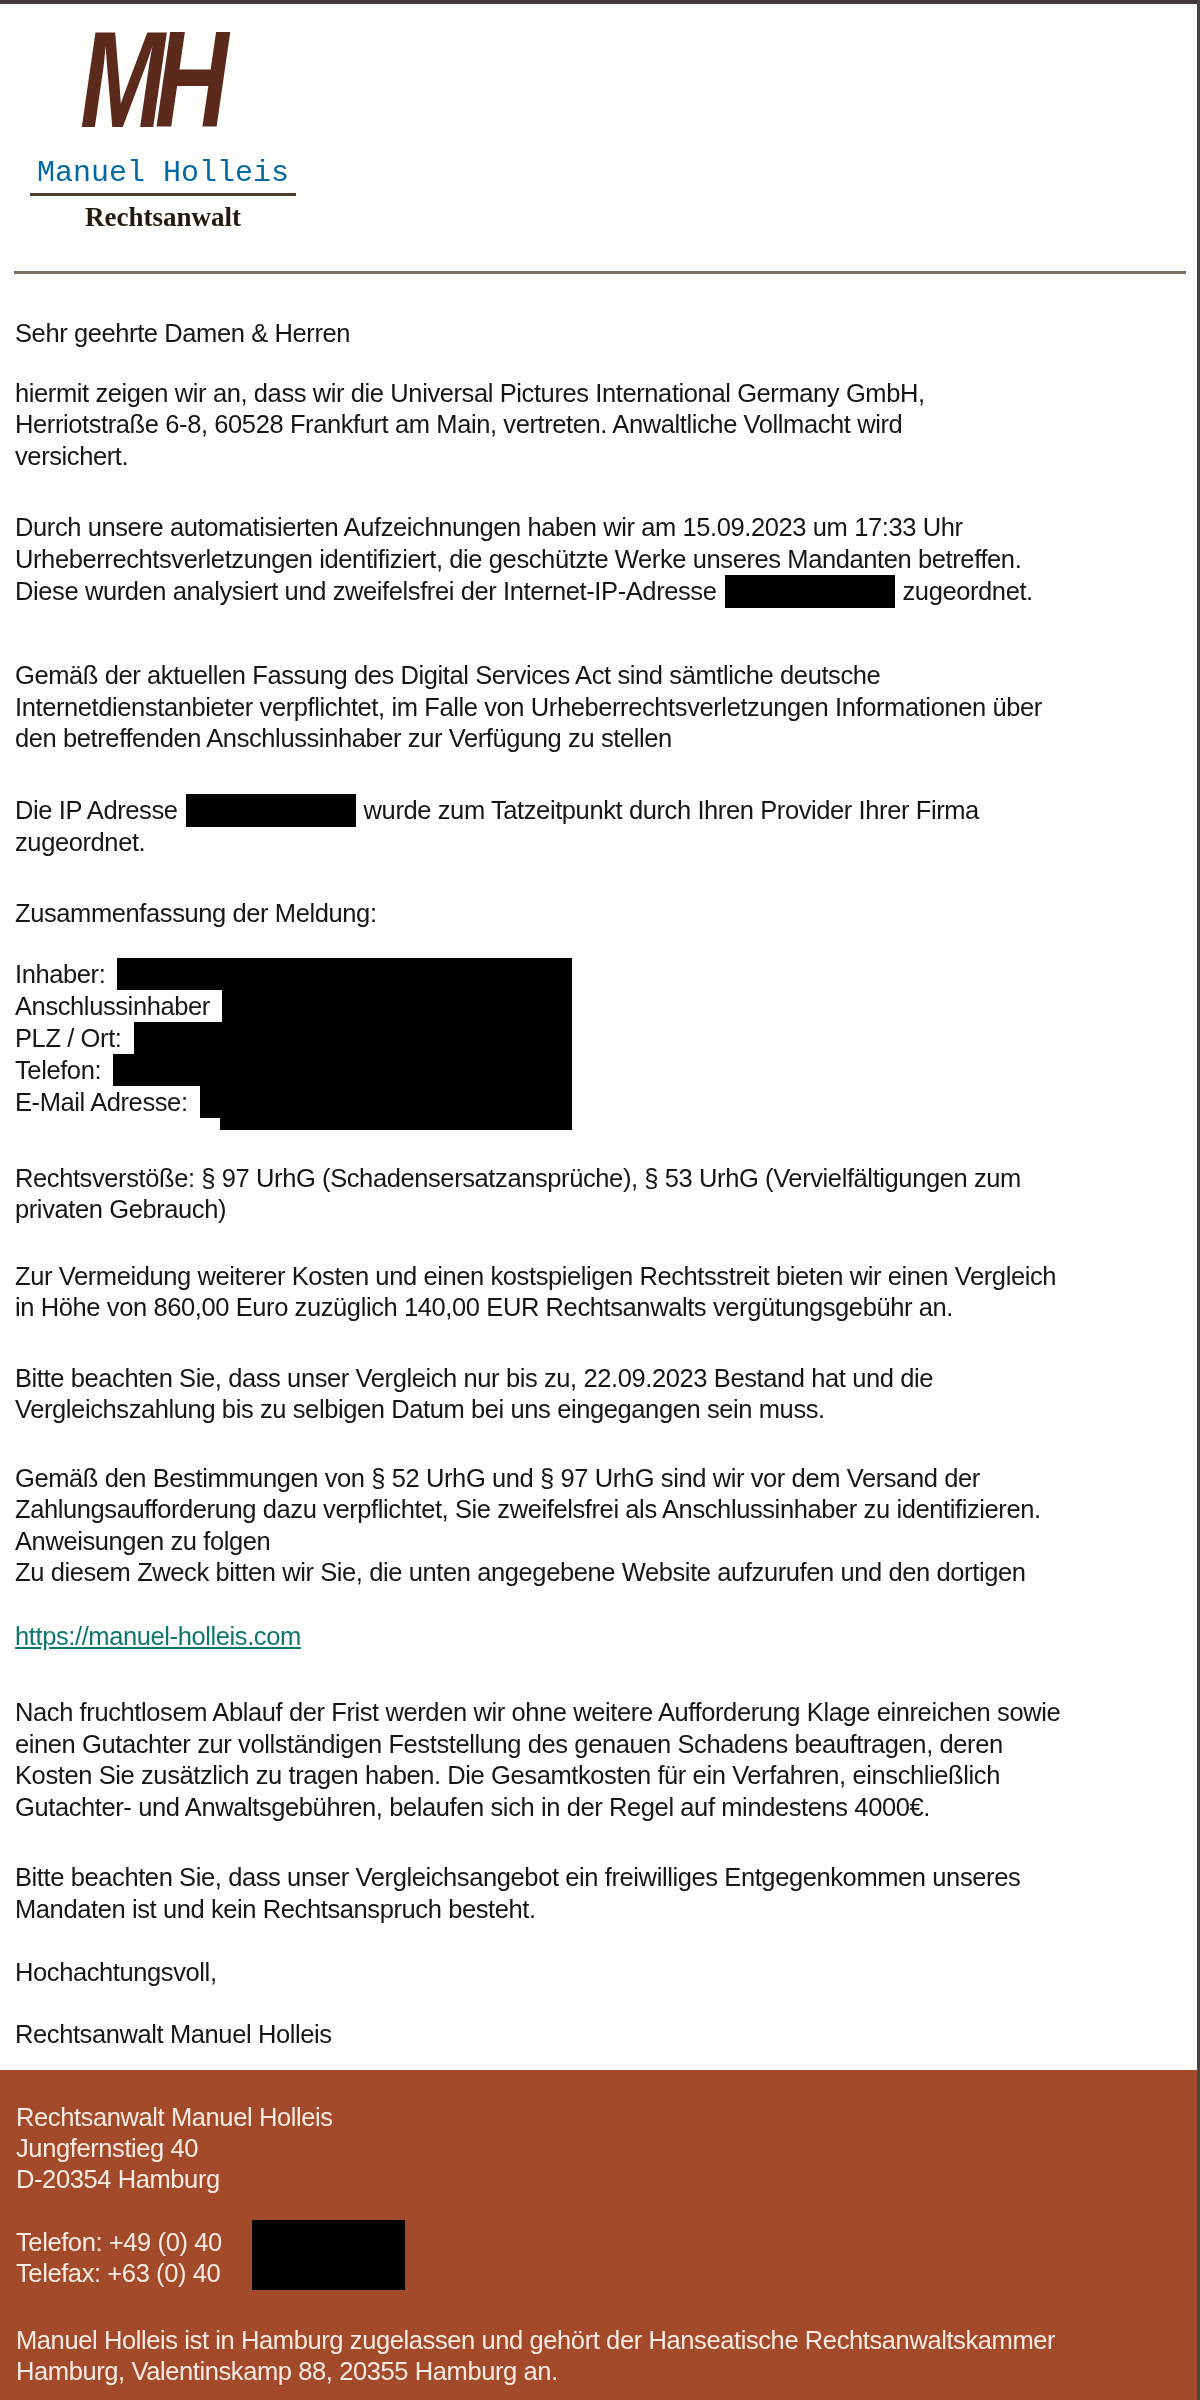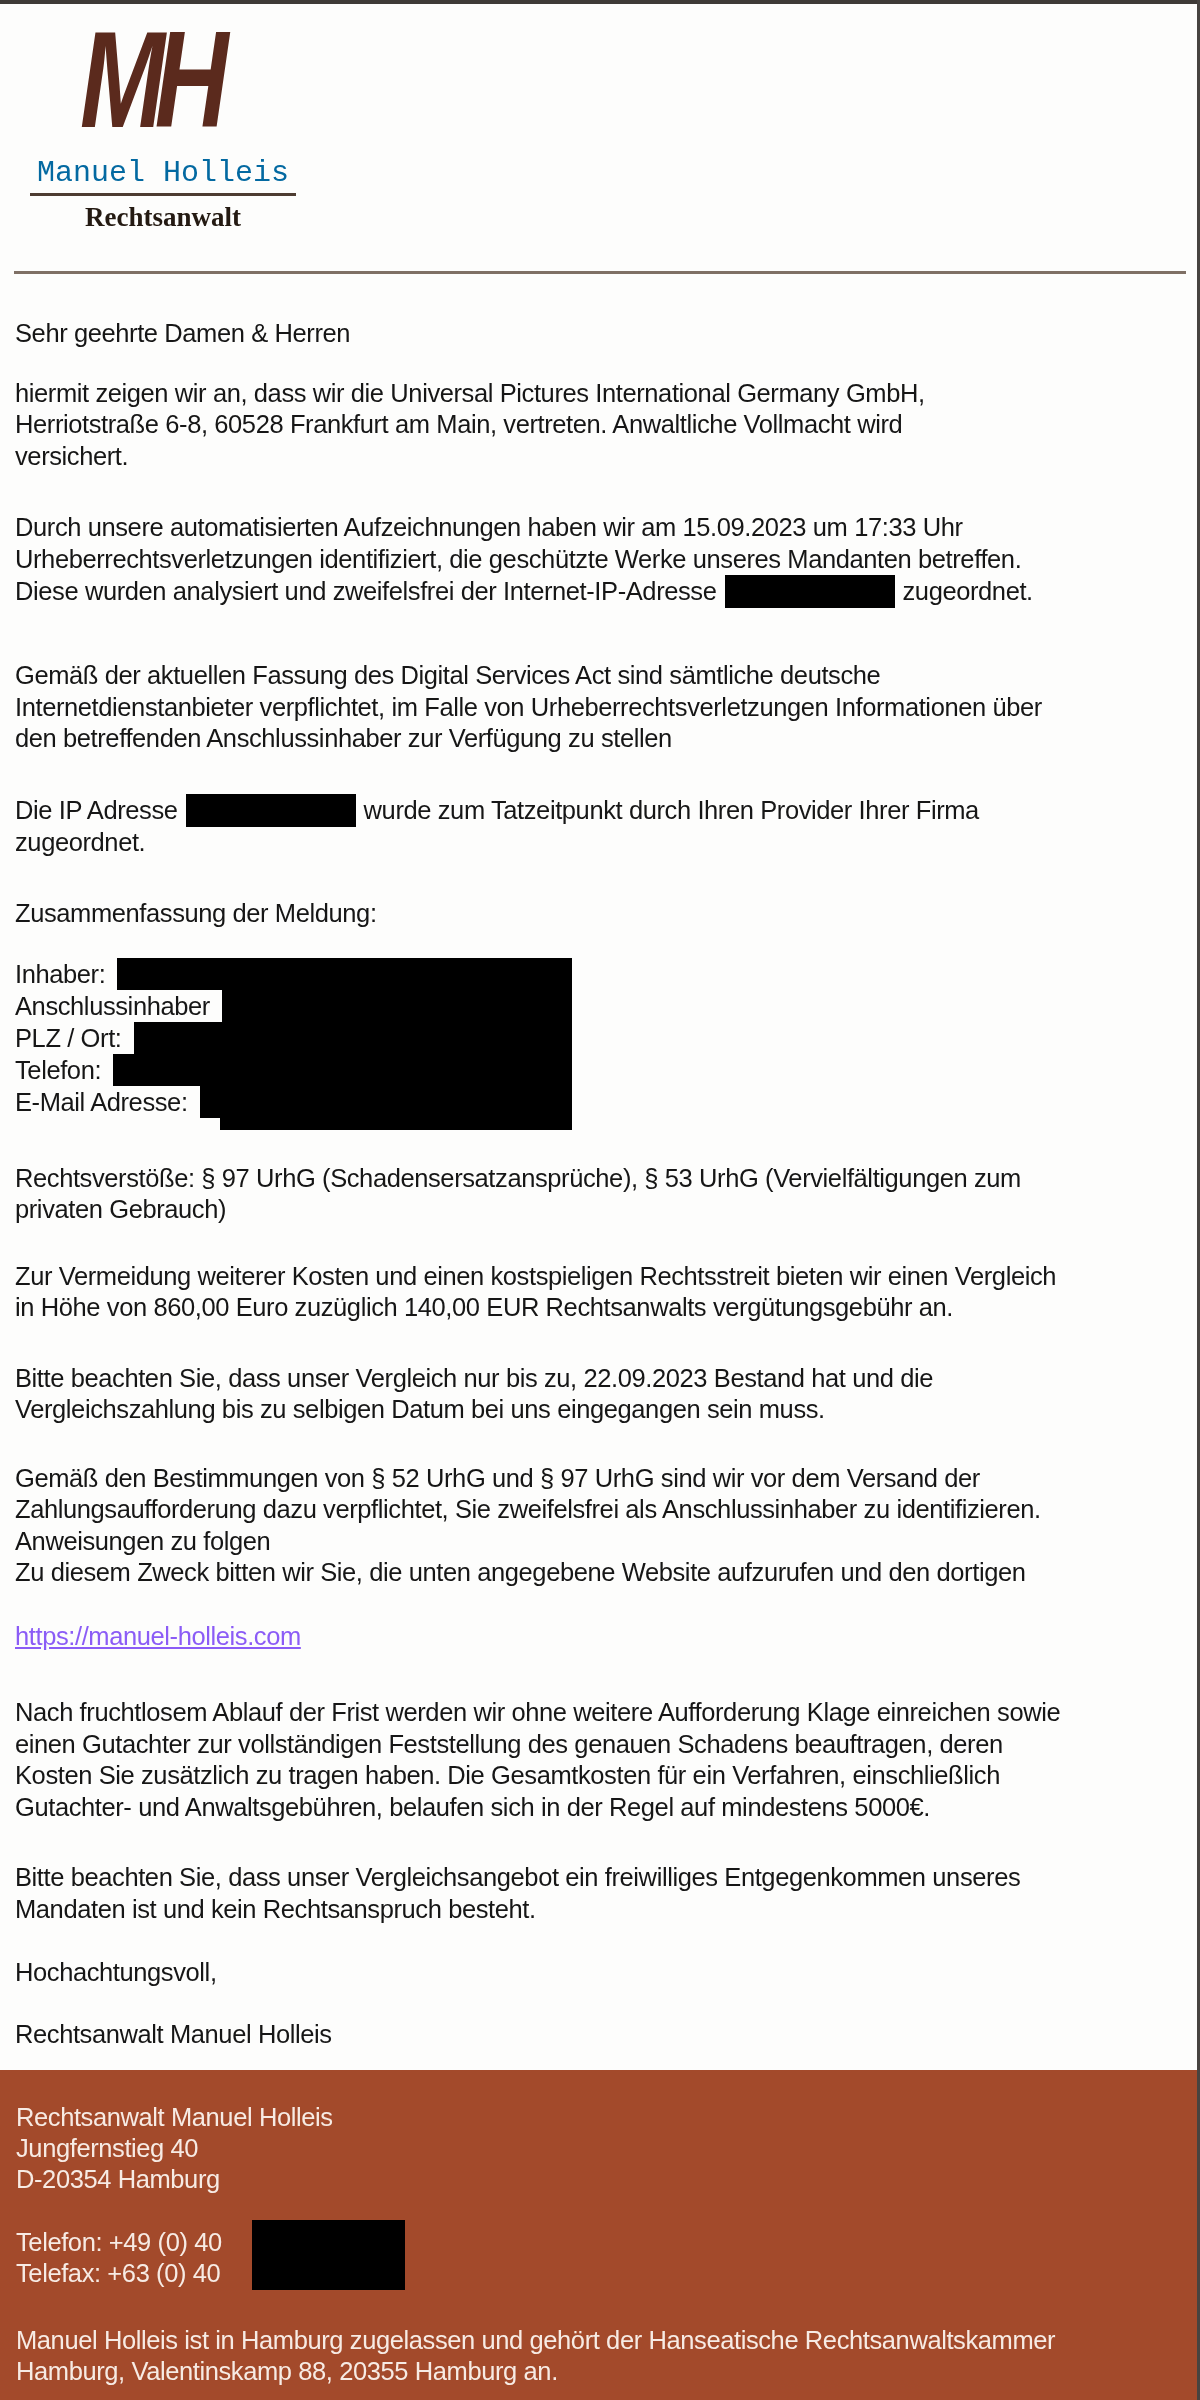--- a/index.html
+++ b/index.html
@@ -38,21 +38,21 @@
     display:inline-block;width:170px;height:33px;background:#000;
     vertical-align:-8px;margin:0 8px;
   }
   
   .summary{width:557px;}
   .sum-row{display:flex;height:32px;align-items:stretch;}
   .sum-label{white-space:nowrap;padding-right:12px;background:transparent;line-height:32px;}
   .sum-black{flex:1;background:#000;}
   .sum-bottom{height:12px;background:#000;margin-left:205px;}
 
-  .doc-link{color:#8b5cf6;text-decoration:underline;}
+  .doc-link{color:#0f766e;text-decoration:underline;}
 
   
   .footer{
     position:absolute;left:0;top:2070px;width:1200px;height:330px;background:#a34a2b;
     color:#f7ebe4;font-size:25.5px;line-height:31px;letter-spacing:-0.4px;
   }
   .footer-inner{padding:32px 0 0 16px;}
   .f-ln{white-space:nowrap;}
   .f-phone{margin-top:32px;}
   .f-bar{margin-top:36px;}
@@ -150,21 +150,21 @@
     </div>
 
     <div class="blk" style="margin-top:32px">
       <a class="doc-link ln" href="#">https://manuel-holleis.com</a>
     </div>
 
     <div class="blk" style="margin-top:45px">
       <div class="ln">Nach fruchtlosem Ablauf der Frist werden wir ohne weitere Aufforderung Klage einreichen sowie</div>
       <div class="ln">einen Gutachter zur vollständigen Feststellung des genauen Schadens beauftragen, deren</div>
       <div class="ln">Kosten Sie zusätzlich zu tragen haben. Die Gesamtkosten für ein Verfahren, einschließlich</div>
-      <div class="ln">Gutachter- und Anwaltsgebühren, belaufen sich in der Regel auf mindestens 5000€.</div>
+      <div class="ln">Gutachter- und Anwaltsgebühren, belaufen sich in der Regel auf mindestens 4000€.</div>
     </div>
 
     <div class="blk" style="margin-top:39px">
       <div class="ln">Bitte beachten Sie, dass unser Vergleichsangebot ein freiwilliges Entgegenkommen unseres</div>
       <div class="ln">Mandaten ist und kein Rechtsanspruch besteht.</div>
     </div>
 
     <div class="blk" style="margin-top:32px">
       <div class="ln">Hochachtungsvoll,</div>
     </div>

